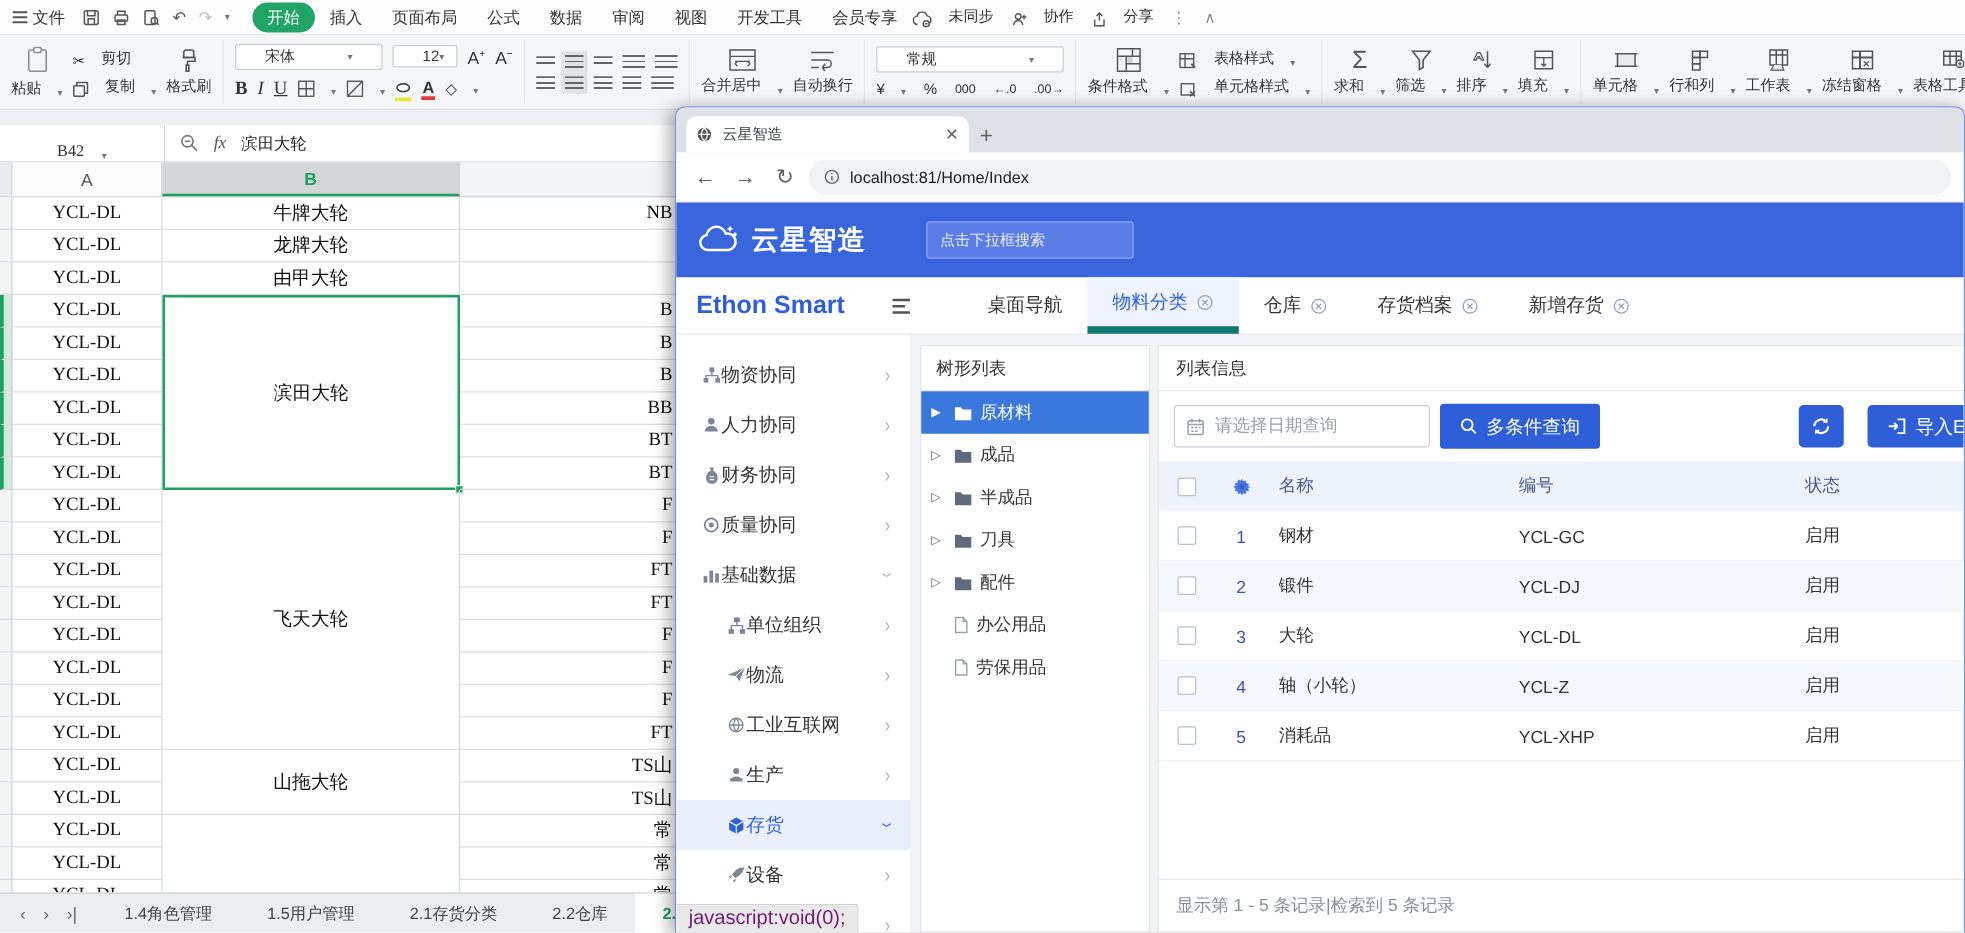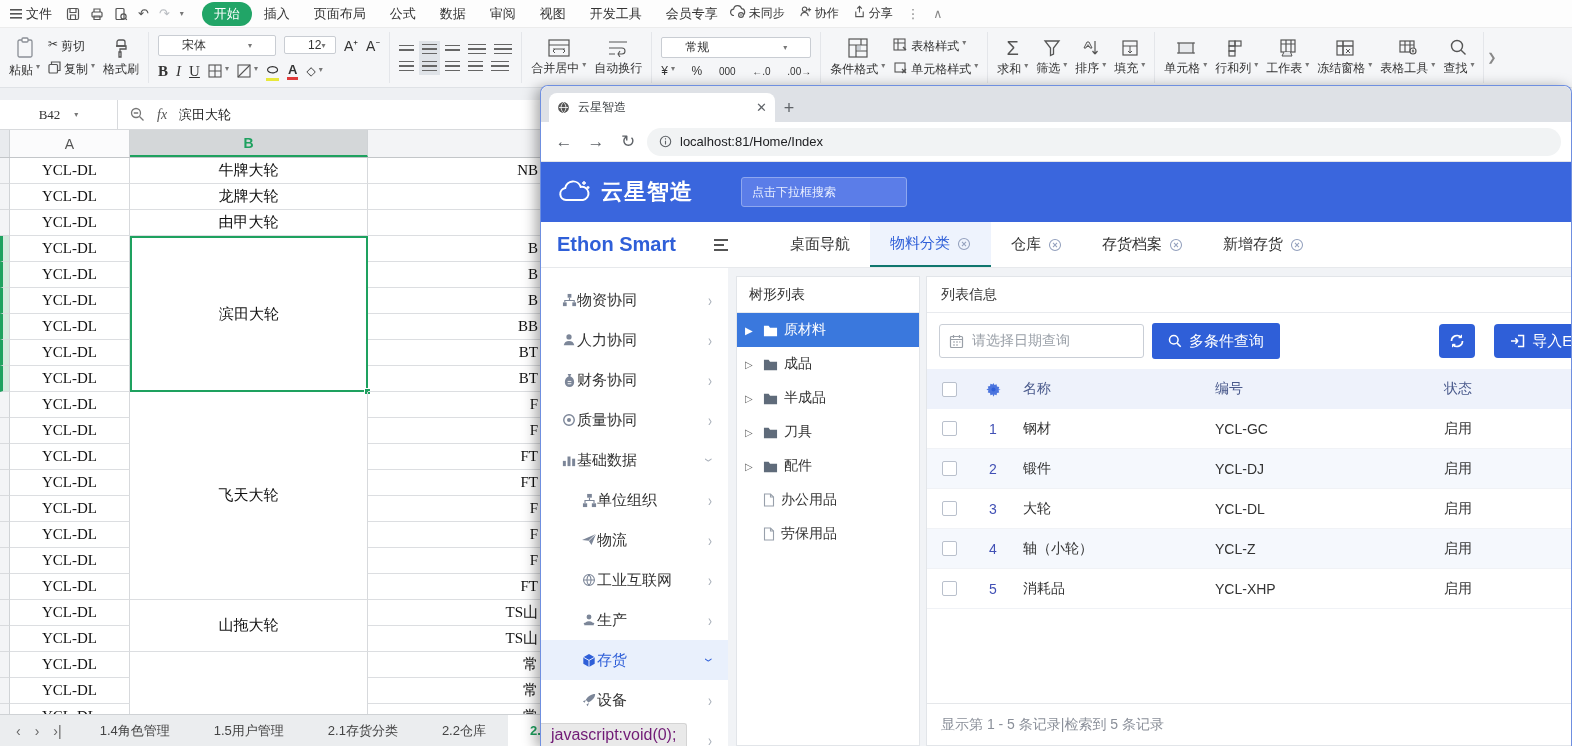--- a/index.html
+++ b/index.html
@@ -15,35 +15,35 @@
   .menu-tab{padding:3px 12px;border-radius:12px;cursor:default;white-space:nowrap;}
   .menu-tab.active{background:#21a567;color:#fff;}
   .menu-search{display:flex;align-items:center;gap:5px;color:#9aa0a6;margin-left:26px;font-size:12.5px;flex:1;}
   .menu-right{display:flex;align-items:center;gap:14px;color:#444;font-size:12.5px;}
 
   .ribbon{height:60px;background:#f5f6f8;border-bottom:1px solid #dfe2e6;display:flex;align-items:stretch;padding:4px 4px 4px 0;overflow:hidden;}
   .rgroup{display:flex;align-items:center;gap:8px;padding:0 9px;border-right:1px solid #e4e6ea;}
   .rstack{display:flex;flex-direction:column;align-items:center;justify-content:center;gap:3px;font-size:12px;color:#333;white-space:nowrap;}
   .rcol{display:flex;flex-direction:column;justify-content:center;gap:6px;font-size:12px;color:#333;}
   .rrow{display:flex;align-items:center;gap:8px;}
-  .rbtn{display:flex;align-items:flex-start;gap:3px;font-size:12px;color:#333;white-space:nowrap;}
+  .rbtn{display:flex;align-items:flex-end;gap:13px;font-size:12px;color:#333;white-space:nowrap;}
   .caret{font-size:8px;color:#777;}
   .combo{background:#fff;border:1px solid #c9cdd3;border-radius:2px;display:flex;align-items:center;justify-content:space-between;padding:1px 23px;font-size:12px;color:#333;}
   .bars{width:15px;height:11px;background:repeating-linear-gradient(to bottom,#666 0 1.5px,transparent 1.5px 4.5px);}
   .bars.sel{outline:3px solid #dfe3e8;background-color:#dfe3e8;background-clip:border-box;}
   .bold-b{font-weight:bold;font-family:"Liberation Serif",serif;font-size:15px;}
   .ital-i{font-style:italic;font-family:"Liberation Serif",serif;font-size:15px;}
   .und-u{text-decoration:underline;font-family:"Liberation Serif",serif;font-size:15px;}
   .clr-a{font-size:13px;font-weight:bold;border-bottom:3px solid #e03a3a;padding:0 1px;}
   .hl-a{font-size:13px;font-weight:bold;border-bottom:3px solid #e8e83a;padding:0 1px;}
   .rib-exp{width:16px;display:flex;align-items:center;justify-content:center;color:#888;border-left:1px solid #e4e6ea;font-size:11px;}
 
   .fx-strip{height:12px;background:#eef0f3;}
   .fxbar{height:30px;background:#fff;border-bottom:1px solid #d8dadd;display:flex;align-items:center;}
-  .namebox{width:118px;height:100%;border-right:1px solid #d8dadd;display:flex;align-items:center;justify-content:center;gap:14px;font-size:13px;color:#333;font-family:"Liberation Serif",serif;}
+  .namebox{width:132px;height:100%;border-right:1px solid #d8dadd;display:flex;align-items:flex-end;justify-content:center;gap:14px;font-size:13px;color:#333;font-family:"Liberation Serif",serif;}
   .fxicons{display:flex;align-items:center;gap:12px;padding:0 12px;color:#666;}
   .fx-label{font-style:italic;font-family:"Liberation Serif",serif;font-size:14px;color:#555;}
   .fxvalue{font-size:13px;color:#222;}
 
   
   .colhead{position:absolute;left:0;right:0;top:130px;height:28px;background:#f3f4f6;border-bottom:1px solid #c3c6c9;}
   .ch{position:absolute;top:0;height:100%;display:flex;align-items:center;justify-content:center;font-size:14px;color:#555;border-right:1px solid #d0d3d6;}
   .ch.a{left:10px;width:120px;background:#fbfbfc;}
   .ch.b{left:130px;width:238px;background:#d4d7d9;color:#1ea15f;border-bottom:2px solid #1ea15f;font-weight:bold;}
   .corner{position:absolute;left:0;top:0;width:10px;height:100%;background:#e9ebee;border-right:1px solid #d0d3d6;}
@@ -83,21 +83,21 @@
   .hsearch{margin-left:48px;width:166px;height:30px;background:#5b7de8;border:1px solid #8ea7ef;border-radius:3px;display:flex;align-items:center;padding:0 10px;color:#e9efff;font-size:12px;}
 
   .navrow{height:46px;background:#fff;border-bottom:1px solid #e7e9ec;display:flex;align-items:stretch;}
   .site{width:187px;display:flex;align-items:center;padding-left:16px;gap:38px;}
   .site .nm{color:#2f5fd8;font-size:20px;font-weight:bold;white-space:nowrap;}
   .burger{width:18px;height:12px;display:flex;flex-direction:column;justify-content:space-between;}
   .burger i{height:2px;background:#555;display:block;}
   .burger i:nth-child(2){width:70%;}
   .navtabs{display:flex;align-items:stretch;margin-left:42px;}
   .nav-tab{display:flex;align-items:center;gap:7px;padding:0 20px;font-size:15px;color:#333;white-space:nowrap;}
-  .nav-tab.active{color:#2f5fd8;background:#eef3fd;border-bottom:2px solid #0f766e;}
+  .nav-tab.active{color:#2f5fd8;background:#eef3fd;border-bottom:6px solid #0f766e;}
   .nav-tab .cx{color:#93a0bd;}
 
   .appbody{flex:1;display:flex;background:#f1f3f6;overflow:hidden;position:relative;}
   .sidebar{width:187px;background:#fff;overflow:hidden;padding-top:12px;position:relative;}
   .sb-item{height:40px;display:flex;align-items:center;padding:0 16px 0 20px;font-size:15px;color:#333;}
   .sb-item.sub{padding-left:40px;}
   .sb-item .icn{color:#7c8698;width:16px;}
   .sb-item .lbl{flex:1;}
   .sb-item .chev{color:#a9b0ba;font-size:12px;transform:scaleY(1.4);}
   .sb-item .chev.open{transform:rotate(90deg) scaleY(1.4);}

